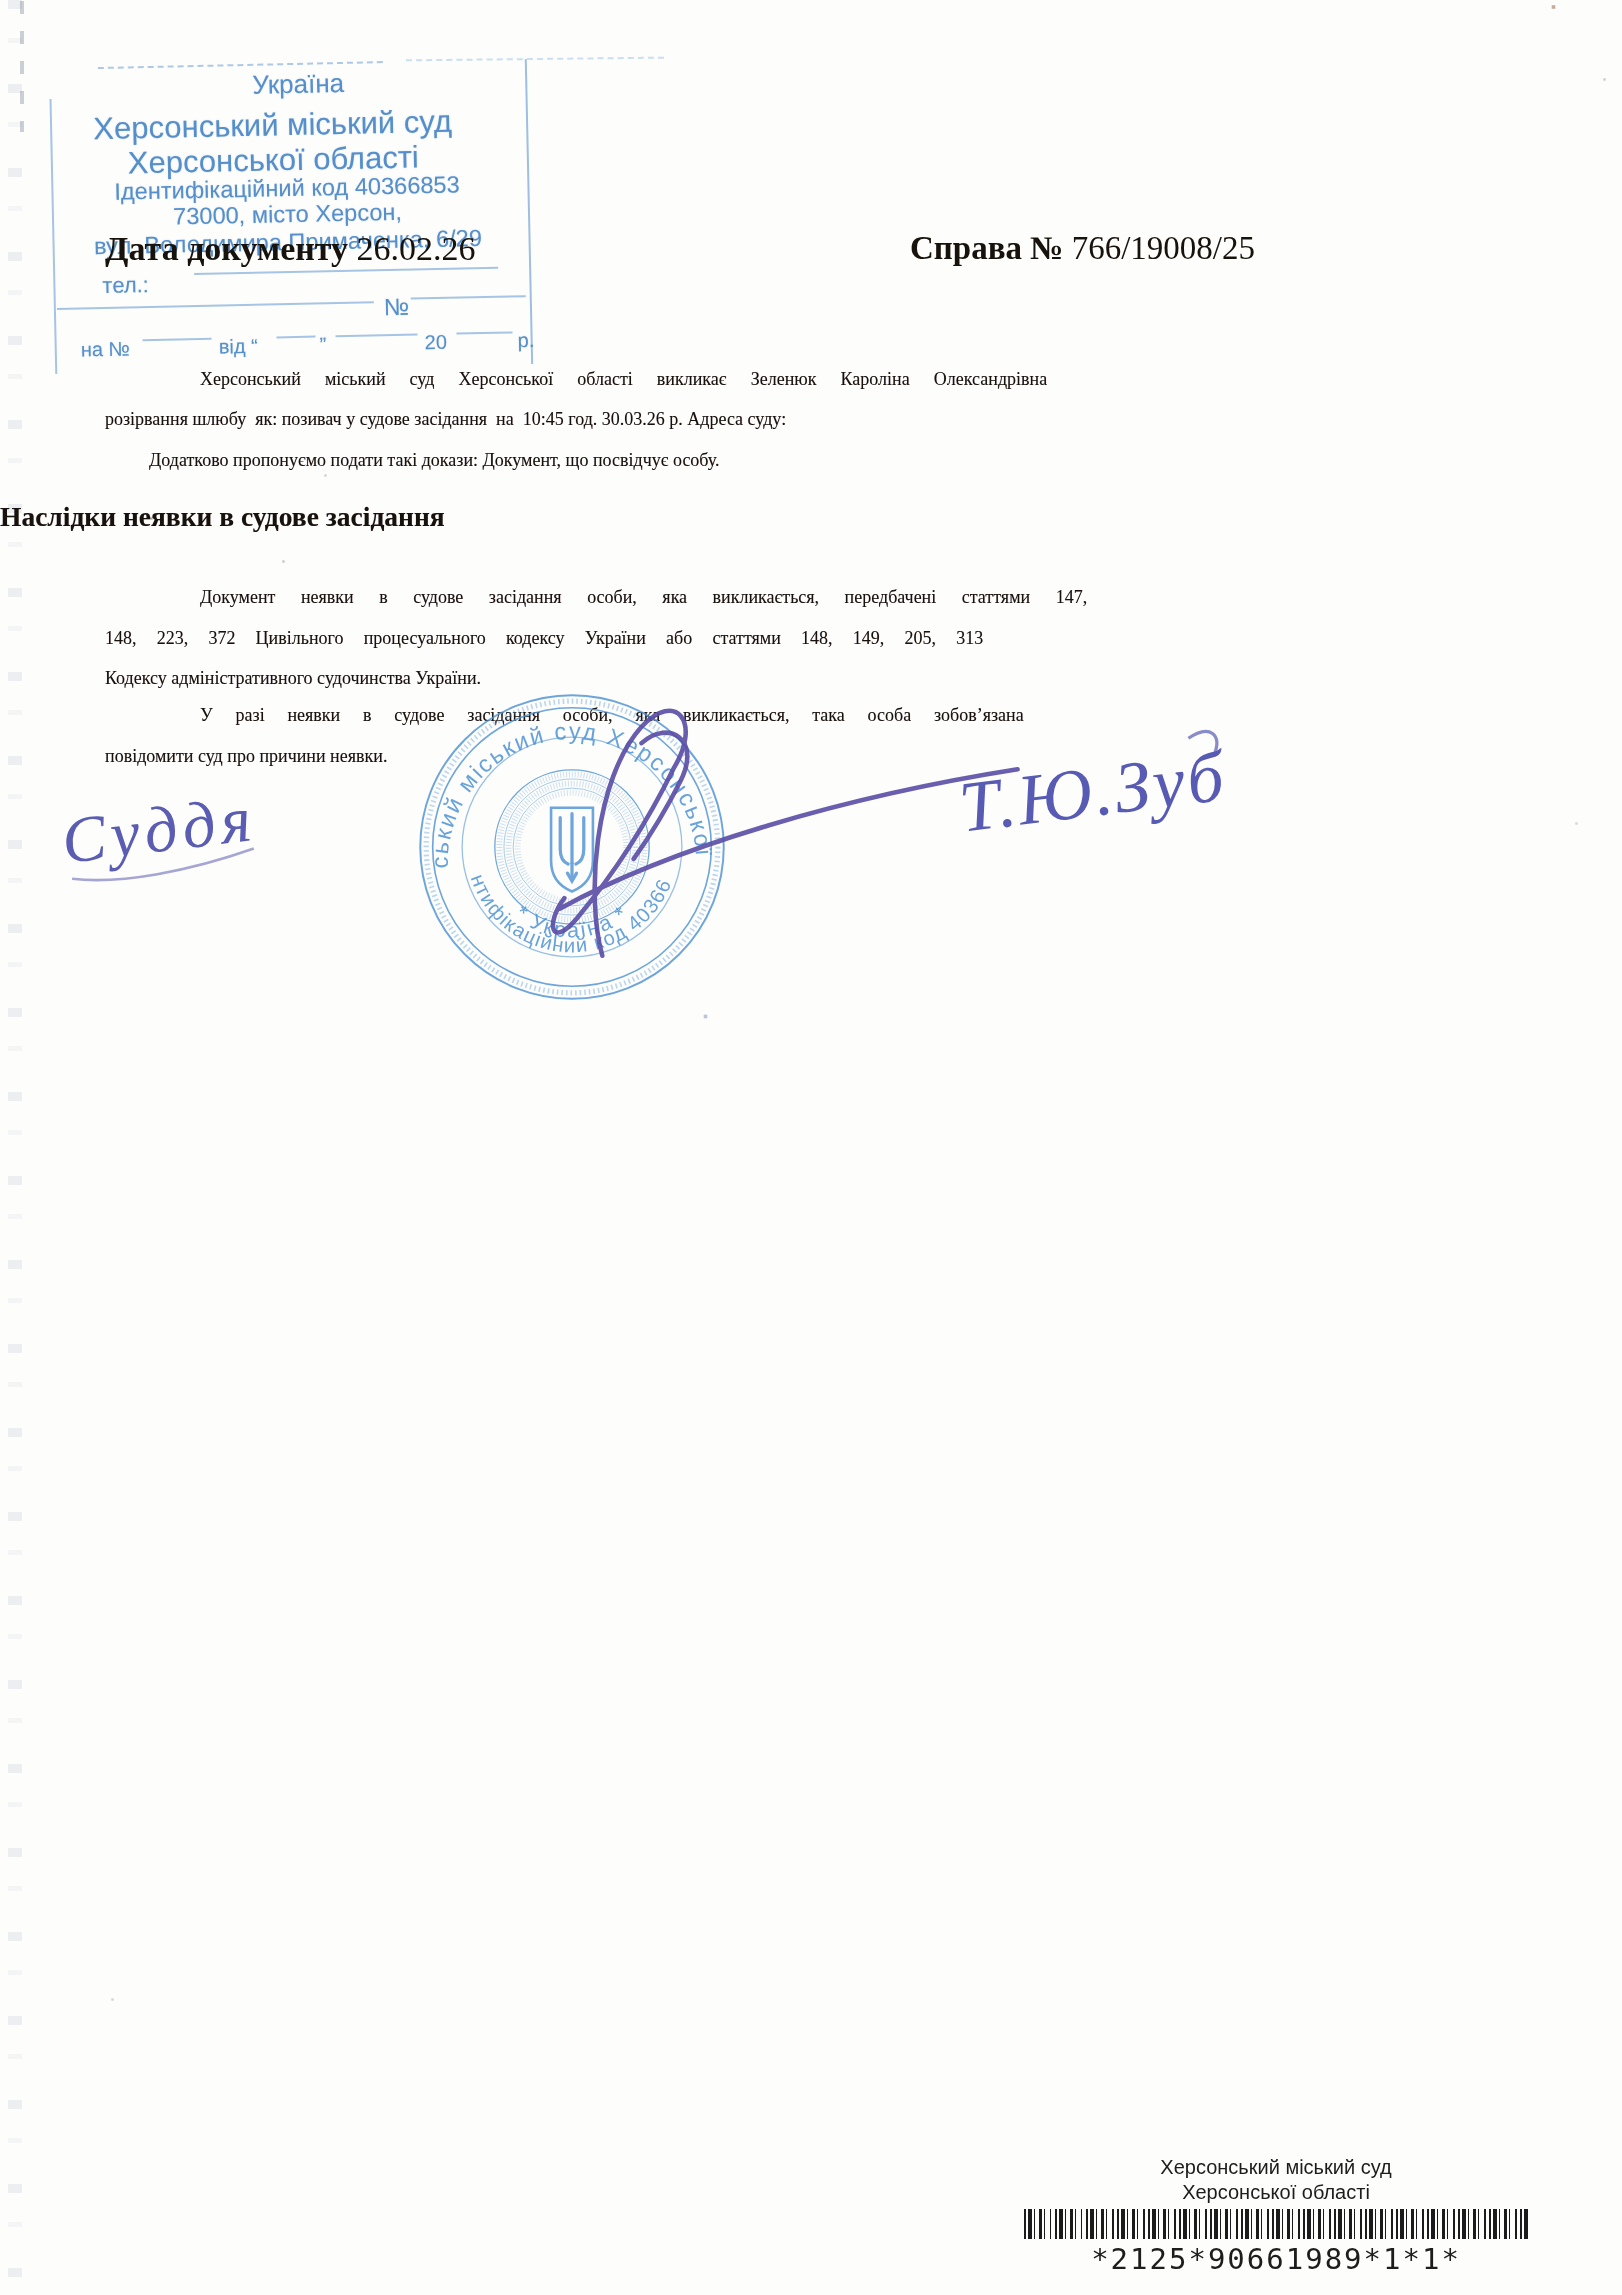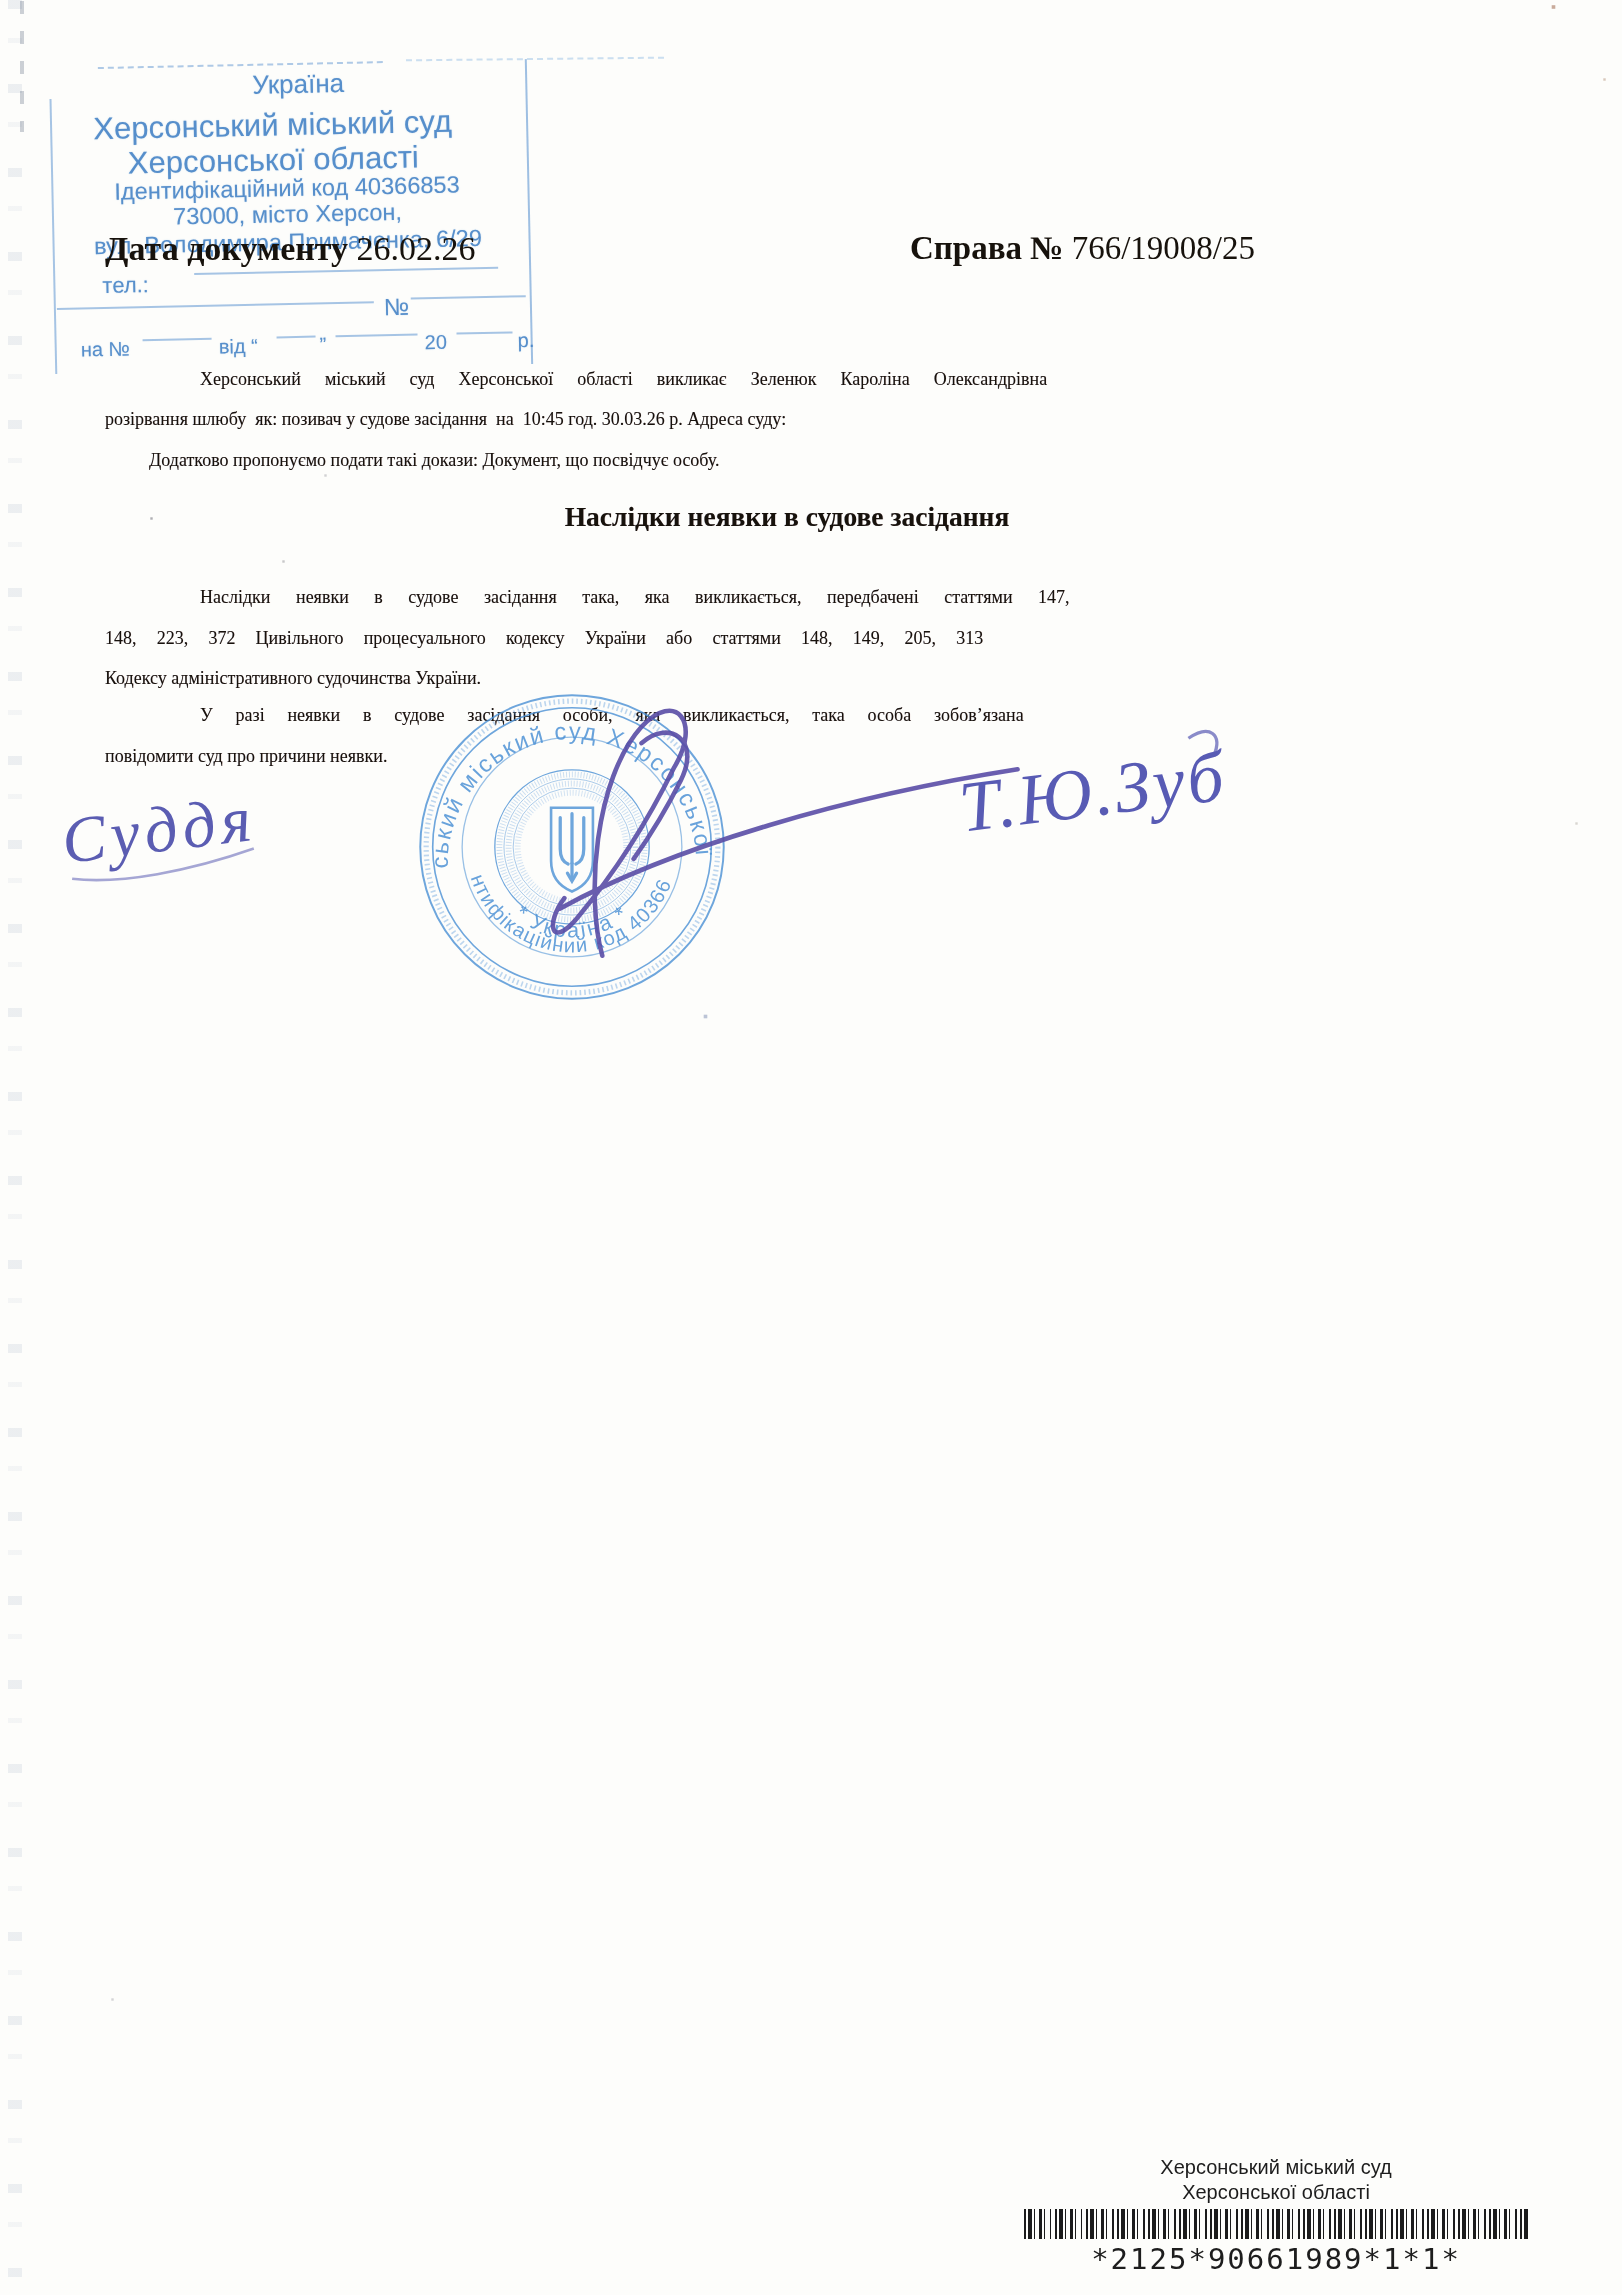--- a/index.html
+++ b/index.html
@@ -60,21 +60,21 @@
   .meta-case{position:absolute;left:910px;font-size:33px;}
   .meta-label{font-weight:bold;}
   .body-line{
     position:absolute;left:105px;width:1420px;font-size:18px;line-height:41px;
     white-space:pre-wrap;
     text-shadow:0.3px 0 0 rgba(150,40,30,.2), -0.3px 0 0 rgba(40,70,150,.2);
   }
   .indent{padding-left:95px;}
   .ws30{word-spacing:19.6px;} .ws32{word-spacing:21px;} .ws24{word-spacing:15.7px;} .ws28{word-spacing:18.3px;}
   .section-heading{
-    position:absolute;left:0;top:501px;width:1574px;text-align:center;
+    position:absolute;left:0;top:501px;width:1574px;
     font-weight:bold;font-size:27.5px;
     text-shadow:0.3px 0 0 rgba(150,40,30,.2), -0.3px 0 0 rgba(40,70,150,.2);
   }
   
   .hw{position:absolute;}
   
   .footer{
     position:absolute;left:949px;top:2155px;width:654px;text-align:center;
     font-family:"Liberation Sans", sans-serif;color:#1d1d1d;
   }
@@ -142,21 +142,21 @@
       <span>766/19008/25</span>
     </div>
   </div>
 
   <div class="body-line indent ws30" style="top:359px;">Херсонський міський суд Херсонської області викликає Зеленюк Кароліна Олександрівна</div>
   <div class="body-line" style="top:399px;">розірвання шлюбу  як: позивач у судове засідання  на  10:45 год. 30.03.26 р. Адреса суду:</div>
   <div class="body-line" style="top:440px;margin-left:44px;">Додатково пропонуємо подати такі докази: Документ, що посвідчує особу.</div>
 
   <div class="section-heading">Наслідки неявки в судове засідання</div>
 
-  <div class="body-line indent ws32" style="top:577px;">Наслідки неявки в судове засідання така, яка викликається, передбачені статтями 147,</div>
+  <div class="body-line indent ws32" style="top:577px;">Документ неявки в судове засідання особи, яка викликається, передбачені статтями 147,</div>
   <div class="body-line ws24" style="top:618px;">148, 223, 372 Цивільного процесуального кодексу України або статтями 148, 149, 205, 313</div>
   <div class="body-line" style="top:658px;">Кодексу адміністративного судочинства України.</div>
 
   <div class="body-line indent ws28" style="top:695px;">У разі неявки в судове засідання особи, яка викликається, така особа зобов’язана</div>
   <div class="body-line" style="top:736px;">повідомити суд про причини неявки.</div>
 
   <svg class="hw" style="left:56px;top:769px;" width="222" height="137" viewBox="0 0 340 210">
     <g transform="rotate(-7 170 105)" fill="#4a4cab" opacity=".9">
       <text x="10" y="125" font-family="Liberation Serif, serif" font-style="italic" font-size="100" letter-spacing="8">Суддя</text>
       <path d="M 18 150 C 90 168 200 160 300 138" stroke="#4a4cab" stroke-width="4" fill="none" opacity=".55"></path>

